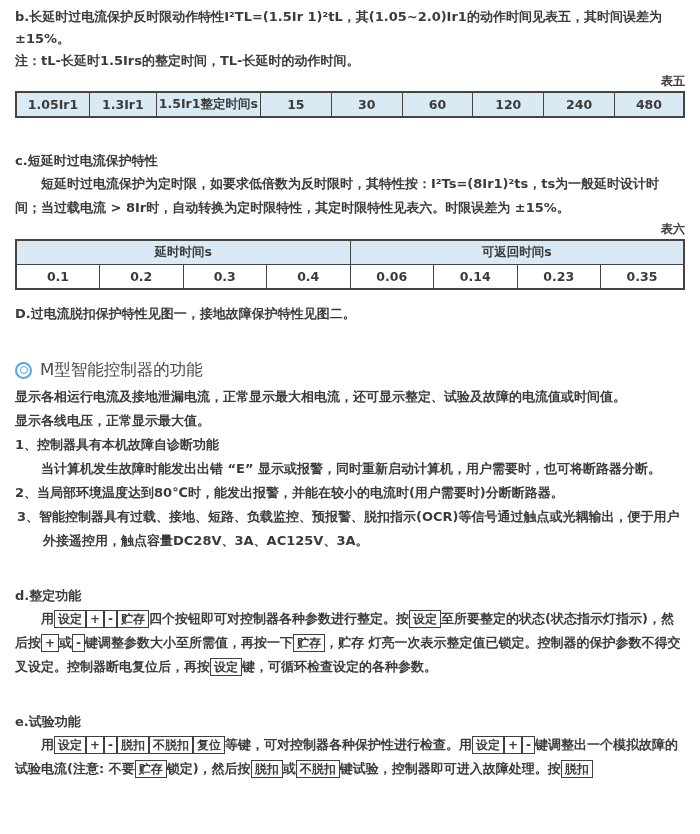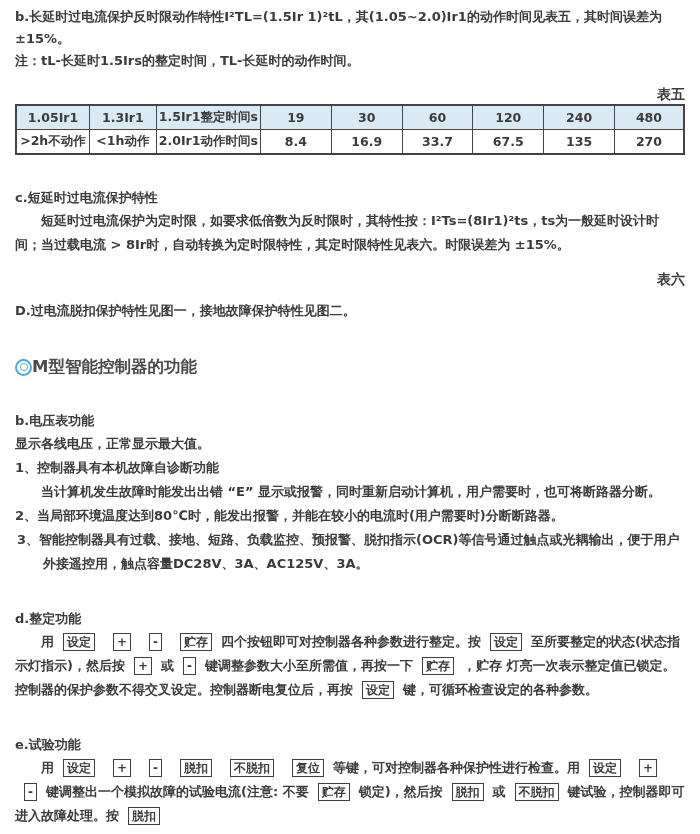--- a/index.html
+++ b/index.html
@@ -12,43 +12,43 @@
     font-family:"DejaVu Sans","Liberation Sans",sans-serif;
     font-weight:600; font-size:13px; overflow:hidden;
   }
   .page{padding:6px 15px 0 15px;}
   p{margin:0;}
   .para{line-height:22px;}
   .body-text{line-height:24px;}
   .indent2{text-indent:2em;}
   .sub-indent{padding-left:2em;}
   .hang{padding-left:2em; text-indent:-2em; margin-left:2px;}
-  .tbl-label{ text-align:right; font-size:14px; line-height:15px; margin-top:15px; font-weight:700;}
+  .tbl-label{ text-align:right; font-size:12px; line-height:15px; margin-top:2px; font-weight:700;}
   table{ border-collapse:collapse; width:100%; table-layout:fixed; margin-top:2px;}
   td{
     border:1px solid var(--border); text-align:center; vertical-align:middle;
     height:23px; font-size:12.5px; font-weight:600; padding:0 1px;
   }
   table{border:2px solid var(--border);}
   tr.hdr td{background:var(--hdrbg);}
   .sec-head{font-weight:700; line-height:22px; margin-top:32px;}
   .m-title{
-    display:flex; align-items:center; gap:0;
-    font-size:16.5px; font-weight:700; color:#4a4a4a;
+    display:flex; align-items:center; gap:8px;
+    font-size:16.5px; font-weight:400; color:#4a4a4a;
     margin-top:34px; margin-bottom:4px;
   }
   .ring-icon{
     width:13px; height:13px; border:2px solid var(--accent); border-radius:50%;
     display:inline-flex; align-items:center; justify-content:center; flex:0 0 auto;
   }
   .ring-icon .inner{
     width:6px; height:6px; border:1.5px solid var(--accent); border-radius:50%;
   }
   .key{
-    display:inline-block; border:1px solid #3f3f3f; padding:0 3px; margin:0 9px;
+    display:inline-block; border:1px solid #3f3f3f; padding:0 3px; margin:0 0;
     line-height:16px; font-size:12px; text-indent:0;
   }
 </style>
 </head>
 <body>
 
 <div class="page">
 
   <p class="para">b.长延时过电流保护反时限动作特性I²TL=(1.5Ir 1)²tL，其(1.05~2.0)Ir1的动作时间见表五，其时间误差为 ±15%。</p>
   <p class="para">注：tL-长延时1.5Irs的整定时间，TL-长延时的动作时间。</p>
@@ -64,57 +64,64 @@
         <col style="width:10.6%">
       <col style="width:10.6%">
         <col style="width:10.6%">
         <col style="width:10.4%">
     </colgroup>
     <tbody>
         <tr class="hdr">
       <td>1.05Ir1</td>
       <td>1.3Ir1</td>
       <td>1.5Ir1整定时间s</td>
-      <td>19</td>
+      <td>15</td>
       <td>30</td>
       <td>60</td>
       <td>120</td>
       <td>240</td>
       <td>480</td>
-    </tr>
-    <tr>
-      <td>&gt;2h不动作</td>
-      <td>&lt;1h动作</td>
-      <td>2.0Ir1动作时间s</td>
-      <td>8.4</td>
-      <td>16.9</td>
-      <td>33.7</td>
-      <td>67.5</td>
-      <td>135</td>
-      <td>270</td>
     </tr>
   </tbody>
     </table>
 
   <p class="sec-head">c.短延时过电流保护特性</p>
   <p class="body-text indent2">短延时过电流保护为定时限，如要求低倍数为反时限时，其特性按：I²Ts=(8Ir1)²ts，ts为一般延时设计时间；当过载电流 &gt; 8Ir时，自动转换为定时限特性，其定时限特性见表六。时限误差为 ±15%。</p>
 
   <div class="tbl-label">表六</div>
+  <table>
+    <tbody>
+        <tr class="hdr">
+      <td colspan="4">延时时间s</td>
+      <td colspan="4">可返回时间s</td>
+    </tr>
+    <tr>
+      <td>0.1</td>
+      <td>0.2</td>
+      <td>0.3</td>
+      <td>0.4</td>
+      <td>0.06</td>
+      <td>0.14</td>
+      <td>0.23</td>
+      <td>0.35</td>
+    </tr>
+  </tbody>
+    </table>
 
   <p class="para" style="margin-top:13px;">D.过电流脱扣保护特性见图一，接地故障保护特性见图二。</p>
 
   <div class="m-title">
     <span class="ring-icon">
         <span class="inner"></span>
       </span>
     <span>M型智能控制器的功能</span>
   </div>
 
+  <p class="body-text">显示各相运行电流及接地泄漏电流，正常显示最大相电流，还可显示整定、试验及故障的电流值或时间值。</p>
 
-  <p class="sec-head">b.电压表功能</p>
   <p class="body-text">显示各线电压，正常显示最大值。</p>
 
   <p class="body-text">1、控制器具有本机故障自诊断功能</p>
   <p class="body-text sub-indent">当计算机发生故障时能发出出错 “E” 显示或报警，同时重新启动计算机，用户需要时，也可将断路器分断。</p>
   <p class="body-text">2、当局部环境温度达到80℃时，能发出报警，并能在较小的电流时(用户需要时)分断断路器。</p>
   <p class="body-text hang">3、智能控制器具有过载、接地、短路、负载监控、预报警、脱扣指示(OCR)等信号通过触点或光耦输出，便于用户外接遥控用，触点容量DC28V、3A、AC125V、3A。</p>
 
   <p class="sec-head">d.整定功能</p>
   <p class="body-text indent2"><span>用</span><span class="key">设定</span><span class="key">+</span><span class="key">-</span><span class="key">贮存</span><span>四个按钮即可对控制器各种参数进行整定。按</span><span class="key">设定</span><span>至所要整定的状态(状态指示灯指示)，然后按</span><span class="key">+</span><span>或</span><span class="key">-</span><span>键调整参数大小至所需值，再按一下</span><span class="key">贮存</span><span>，贮存 灯亮一次表示整定值已锁定。控制器的保护参数不得交叉设定。控制器断电复位后，再按</span><span class="key">设定</span><span>键，可循环检查设定的各种参数。</span></p>
 

